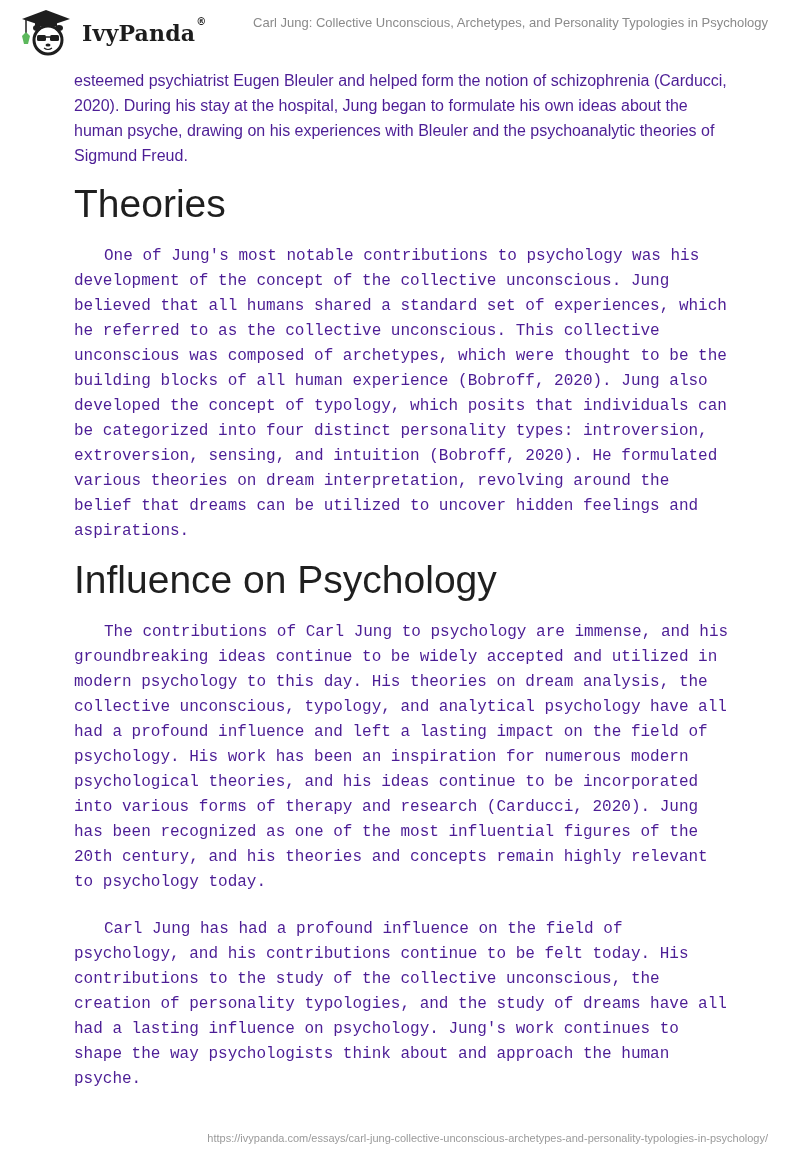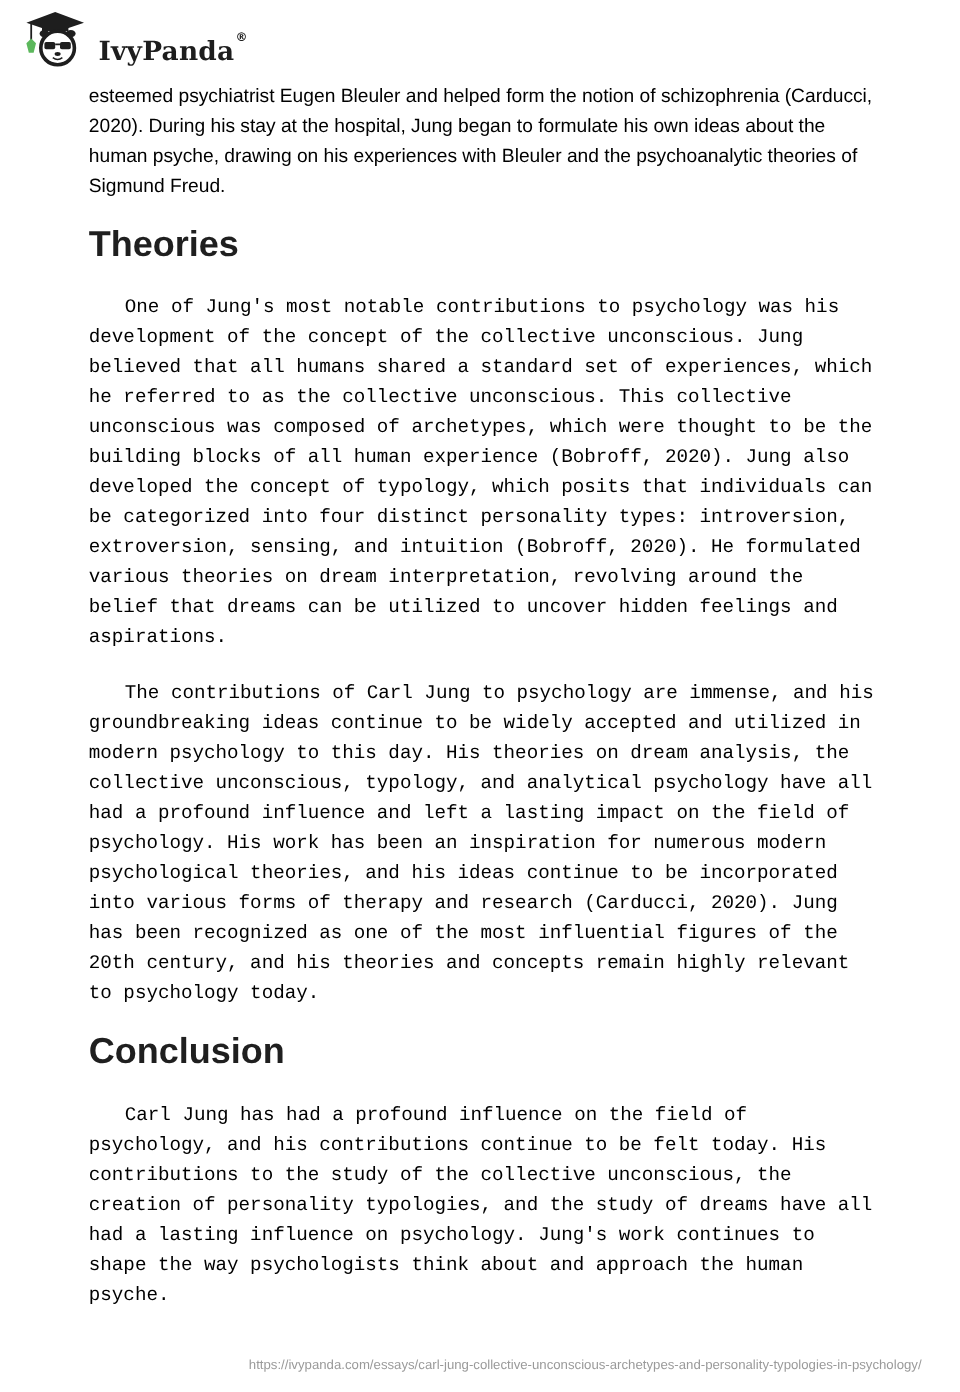--- a/index.html
+++ b/index.html
@@ -19,21 +19,21 @@
       position: absolute;
       left: 0; top: 0;
       width: 800px;
       height: 60px;
     }
     .logo {
       position: absolute;
       left: 18px;
       top: 6px;
       display: flex;
-      align-items: flex-end;
+      align-items: center;
     }
     .logo svg { display: block; }
     .logo-text {
       font-family: "DejaVu Serif", serif;
       font-weight: bold;
       font-size: 22px;
       color: #1d1d1d;
       margin-left: 8px;
       margin-top: 4px;
       letter-spacing: 0.2px;
@@ -57,27 +57,27 @@
     .content {
       position: absolute;
       left: 74px;
       top: 68px;
       width: 660px;
     }
     p.body {
       margin: 0;
       font-size: 16px;
       line-height: 25px;
-      color: #000000;
+      color: #4c1d95;
     }
     p.indent { text-indent: 30px; font-family: Liberation Mono, monospace; }
     h2 {
       margin: 0;
-      font-size: 30px;
-      font-weight: bold;
+      font-size: 39px;
+      font-weight: normal;
       color: #1f1f1f;
       line-height: 36px;
     }
     .footer-url {
       position: absolute;
       right: 32px;
       top: 1132px;
       font-size: 11px;
       color: #9a9a9a;
       white-space: nowrap;
@@ -105,27 +105,28 @@
         <rect x="19" y="29" width="9" height="6" rx="1.5" fill="#1e1e1e"></rect>
         <rect x="32" y="29" width="9" height="6" rx="1.5" fill="#1e1e1e"></rect>
         <line x1="28" y1="31" x2="32" y2="31" stroke="#1e1e1e" stroke-width="1.5"></line>
 
         <ellipse cx="30" cy="39" rx="2.5" ry="1.6" fill="#1e1e1e"></ellipse>
         <path d="M26,42 Q30,45 34,42" stroke="#1e1e1e" stroke-width="1.2" fill="none"></path>
       </svg>
     </span>
     <span class="logo-text"><span>IvyPanda</span><span class="logo-reg">®</span></span>
   </div>
+  <div class="doc-title">Carl Jung: Collective Unconscious, Archetypes, and Personality Typologies in Psychology</div>
 </div>
 
 <div class="content">
   <p class="body">esteemed psychiatrist Eugen Bleuler and helped form the notion of schizophrenia (Carducci, 2020). During his stay at the hospital, Jung began to formulate his own ideas about the human psyche, drawing on his experiences with Bleuler and the psychoanalytic theories of Sigmund Freud.</p>
 
   <h2 style="margin-top:18px;">Theories</h2>
   <p class="body indent" style="margin-top:22px;">One of Jung's most notable contributions to psychology was his development of the concept of the collective unconscious. Jung believed that all humans shared a standard set of experiences, which he referred to as the collective unconscious. This collective unconscious was composed of archetypes, which were thought to be the building blocks of all human experience (Bobroff, 2020). Jung also developed the concept of typology, which posits that individuals can be categorized into four distinct personality types: introversion, extroversion, sensing, and intuition (Bobroff, 2020). He formulated various theories on dream interpretation, revolving around the belief that dreams can be utilized to uncover hidden feelings and aspirations.</p>
 
+  <h2 style="margin-top:18px;">Influence on Psychology</h2>
   <p class="body indent" style="margin-top:22px;">The contributions of Carl Jung to psychology are immense, and his groundbreaking ideas continue to be widely accepted and utilized in modern psychology to this day. His theories on dream analysis, the collective unconscious, typology, and analytical psychology have all had a profound influence and left a lasting impact on the field of psychology. His work has been an inspiration for numerous modern psychological theories, and his ideas continue to be incorporated into various forms of therapy and research (Carducci, 2020). Jung has been recognized as one of the most influential figures of the 20th century, and his theories and concepts remain highly relevant to psychology today.</p>
 
-  <h2 style="margin-top:18px;">Conclusion</h2>
   <p class="body indent" style="margin-top:22px;">Carl Jung has had a profound influence on the field of psychology, and his contributions continue to be felt today. His contributions to the study of the collective unconscious, the creation of personality typologies, and the study of dreams have all had a lasting influence on psychology. Jung's work continues to shape the way psychologists think about and approach the human psyche.</p>
 </div>
 
 <div class="footer-url">https://ivypanda.com/essays/carl-jung-collective-unconscious-archetypes-and-personality-typologies-in-psychology/</div>
 
 </body></html>

